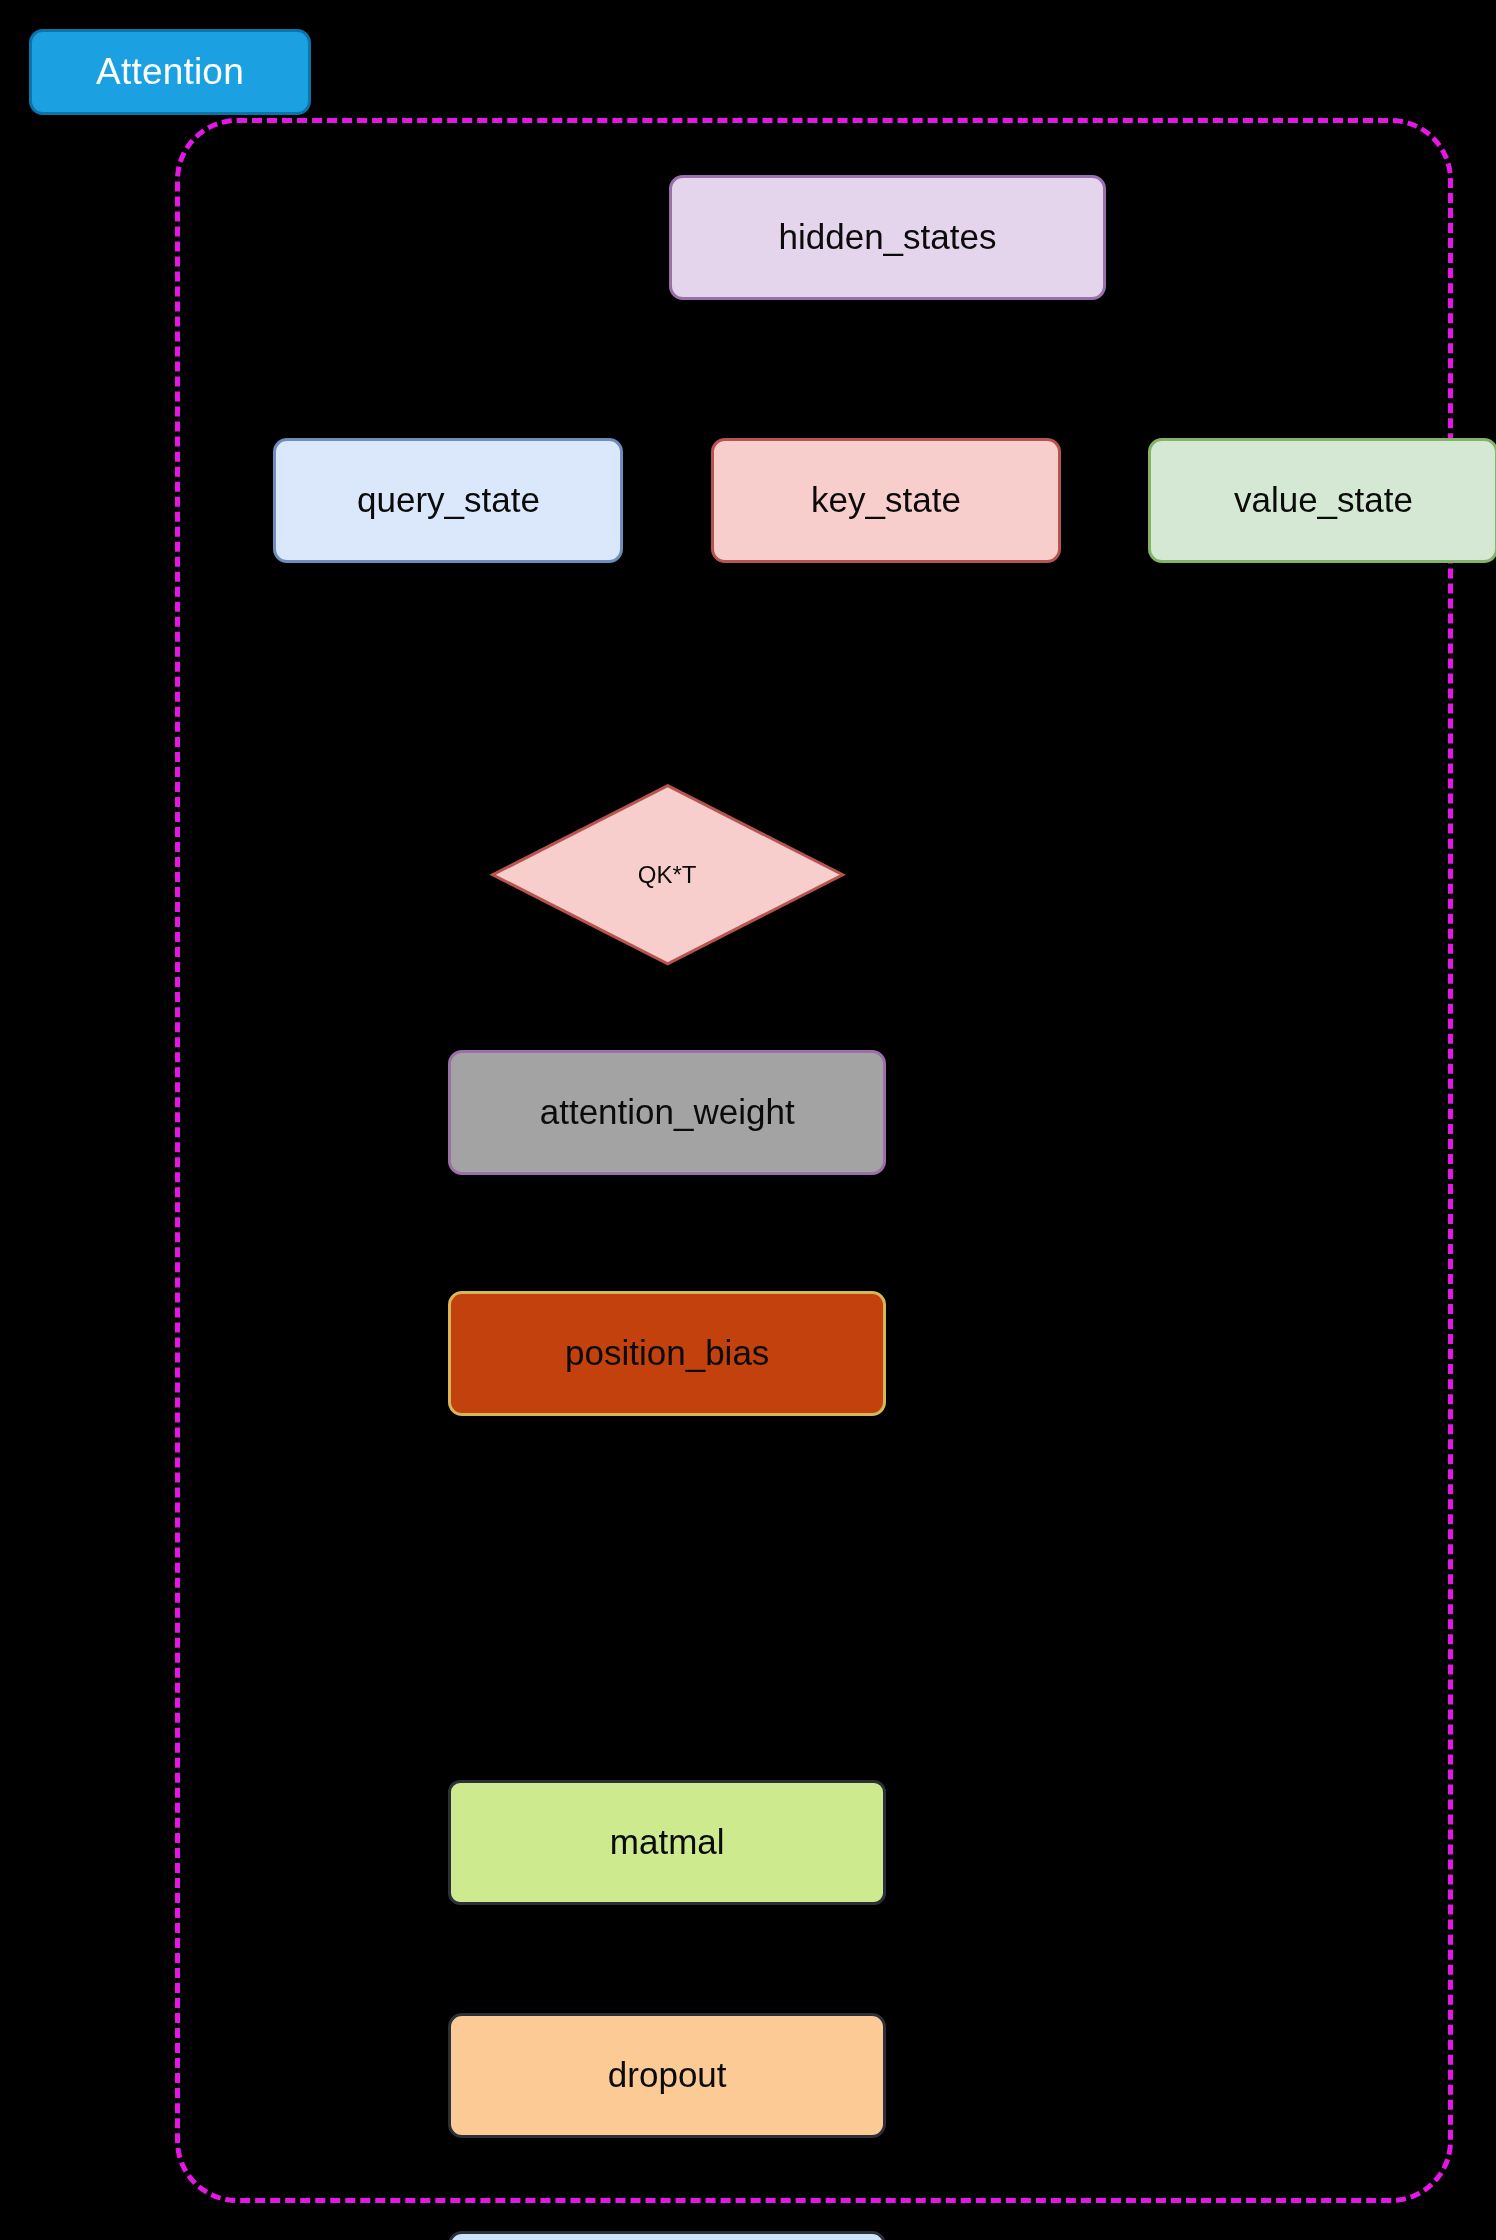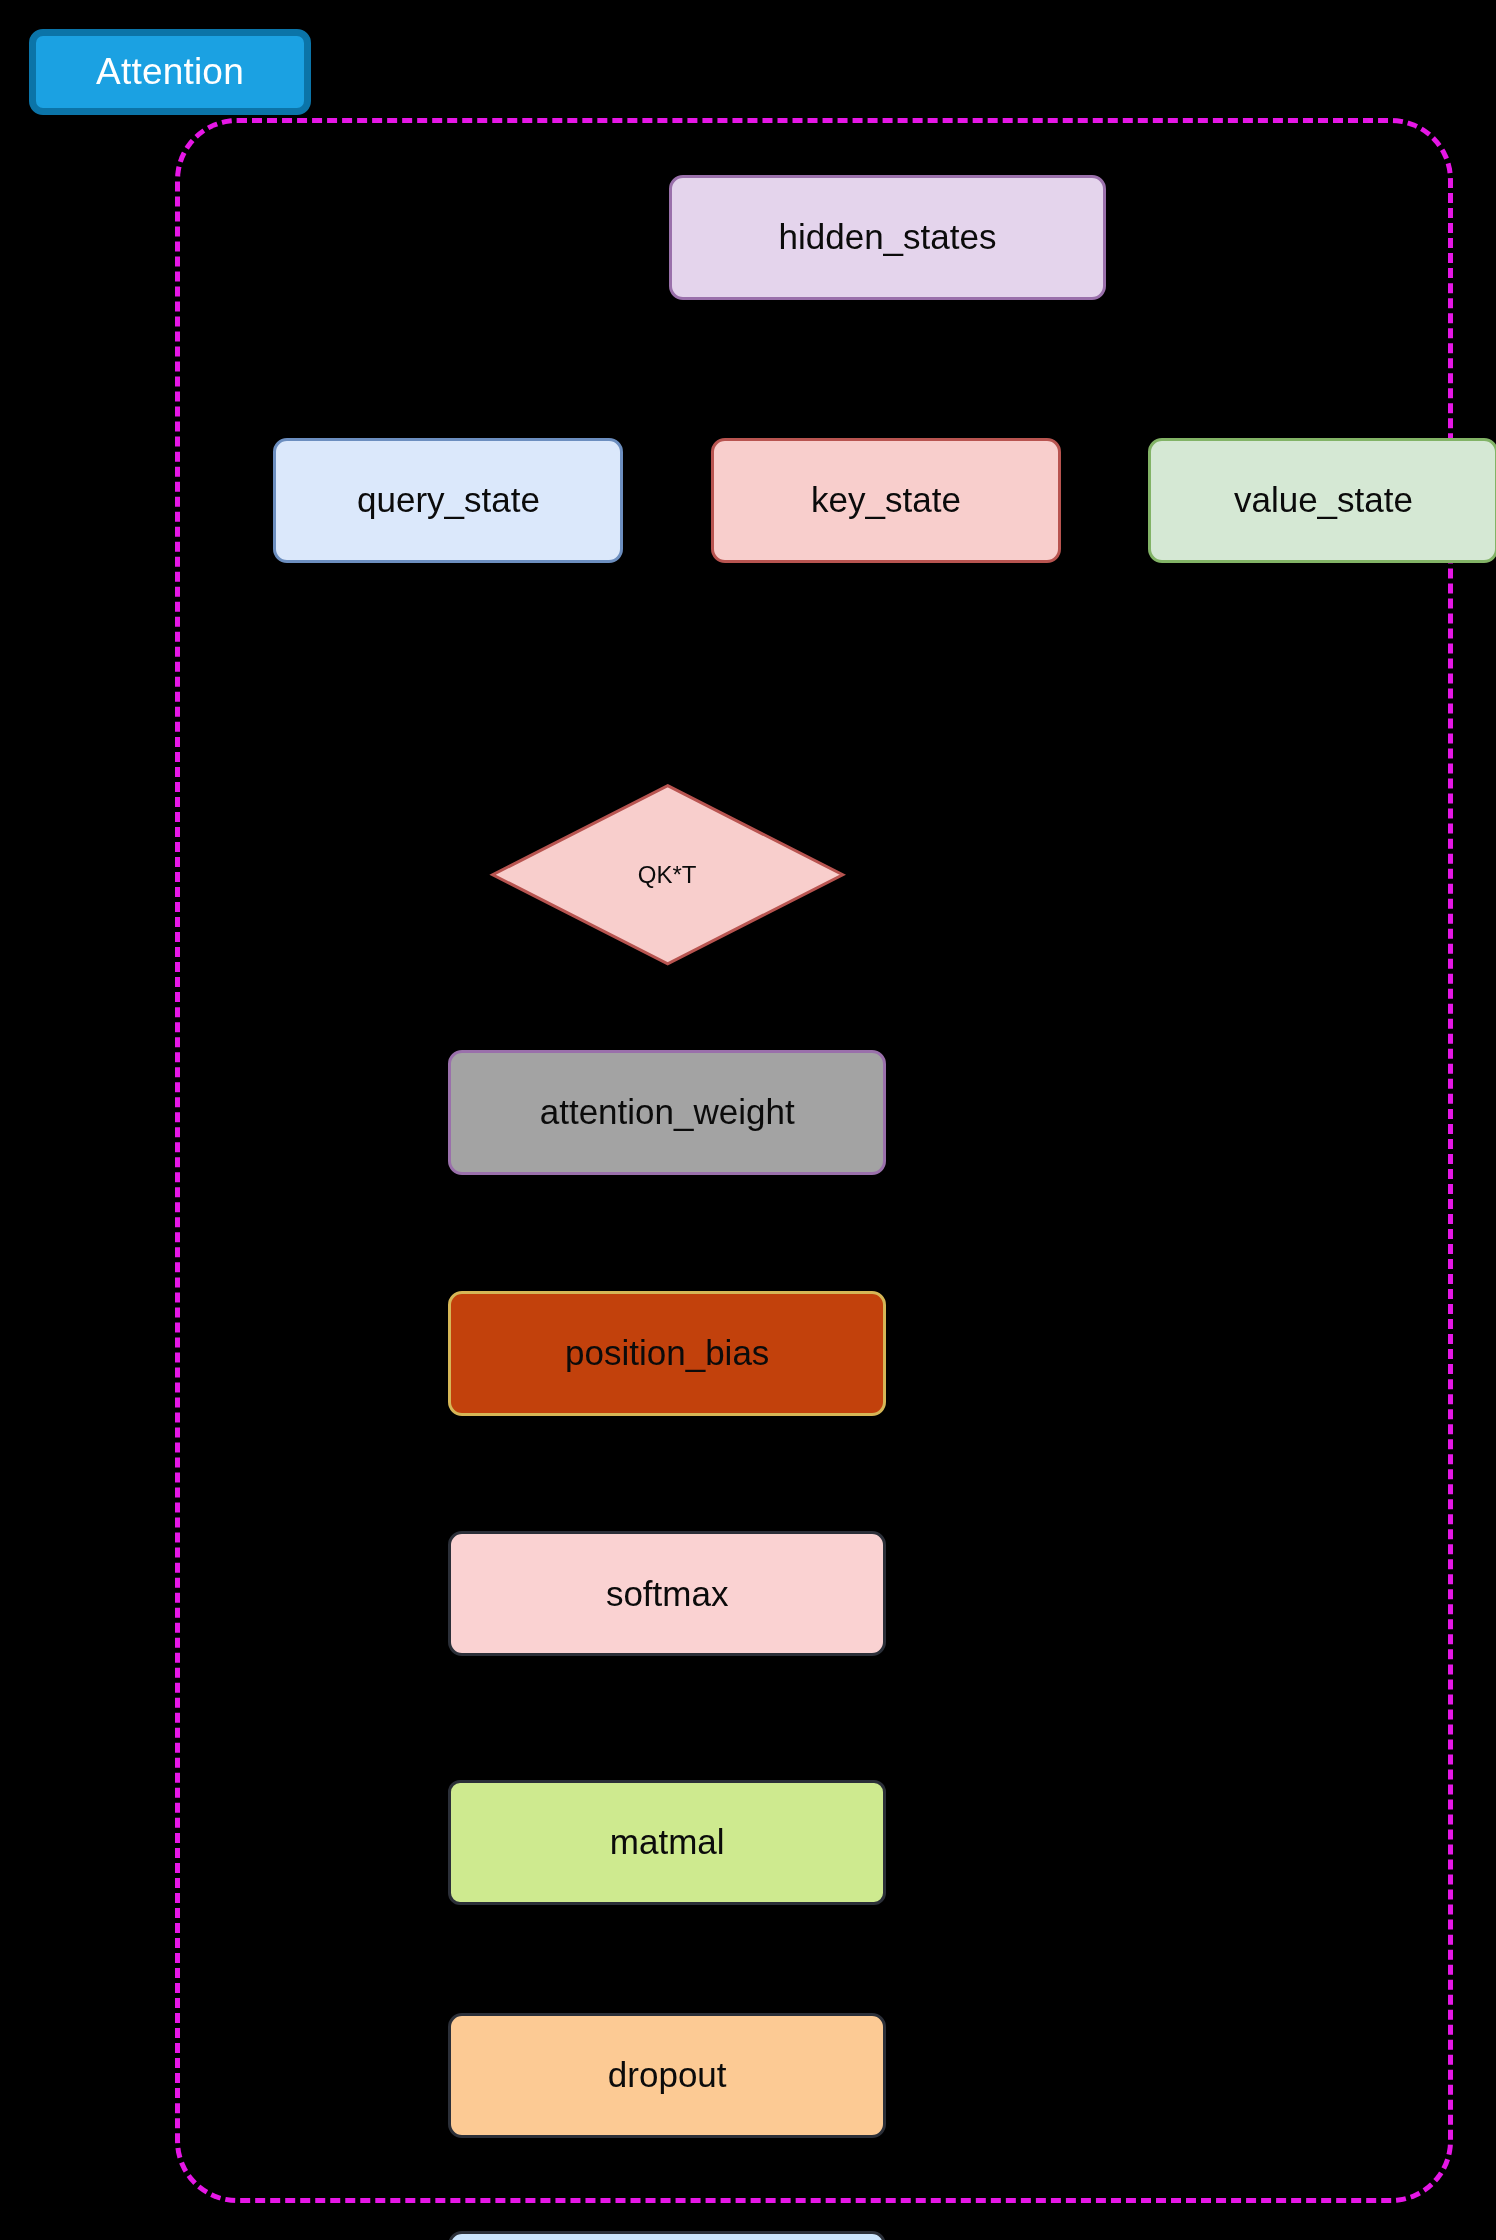--- a/index.html
+++ b/index.html
@@ -37,21 +37,21 @@
 
   
   .subgraph-title {
     position: absolute;
     left: 29px;
     top: 29px;
     width: 282px;
     height: 86px;
     box-sizing: border-box;
     background: #1ba1e2;
-    border: 7px solid #86efac;
+    border: 3px solid #86efac;
     border-radius: 14px;
     display: flex;
     align-items: center;
     justify-content: center;
     color: #ffffff;
     font-size: 37px;
     letter-spacing: 0.2px;
   }
 
   
@@ -125,23 +125,20 @@
   </div>
 
   <div class="node" id="n-attention_weight" style="left: 448.438px; top: 1050px; width: 437.5px; height: 125px; background: #a3a3a3; border-color: rgb(154, 112, 171); color: rgb(11, 11, 11);">
     <span>attention_weight</span>
   </div>
 
   <div class="node" id="n-position_bias" style="left: 448.438px; top: 1290.62px; width: 437.5px; height: 125px; background: #c2410c; border-color: rgb(214, 182, 86); color: rgb(11, 11, 11);">
     <span>position_bias</span>
   </div>
 
-  <div class="node" id="n-softmax" style="left: 448.438px; top: 1531.25px; width: 437.5px; height: 125px; background: rgb(250, 210, 210); border-color: rgb(43, 47, 56); color: rgb(11, 11, 11);">
-    <span>softmax</span>
-  </div>
 
   <div class="node" id="n-matmal" style="left: 448.438px; top: 1779.69px; width: 437.5px; height: 125px; background: rgb(206, 234, 143); border-color: rgb(43, 47, 56); color: rgb(11, 11, 11); border-radius: 12px;">
     <span>matmal</span>
   </div>
 
   <div class="node" id="n-dropout" style="left: 448.438px; top: 2012.5px; width: 437.5px; height: 125px; background: rgb(252, 202, 148); border-color: rgb(43, 47, 56); color: rgb(11, 11, 11);">
     <span>dropout</span>
   </div>
 
   <div class="node" id="n-hidden_state" style="left: 448.438px; top: 2231.25px; width: 437.5px; height: 125px; background: rgb(203, 228, 251); border-color: rgb(43, 47, 56); color: rgb(11, 11, 11);">

